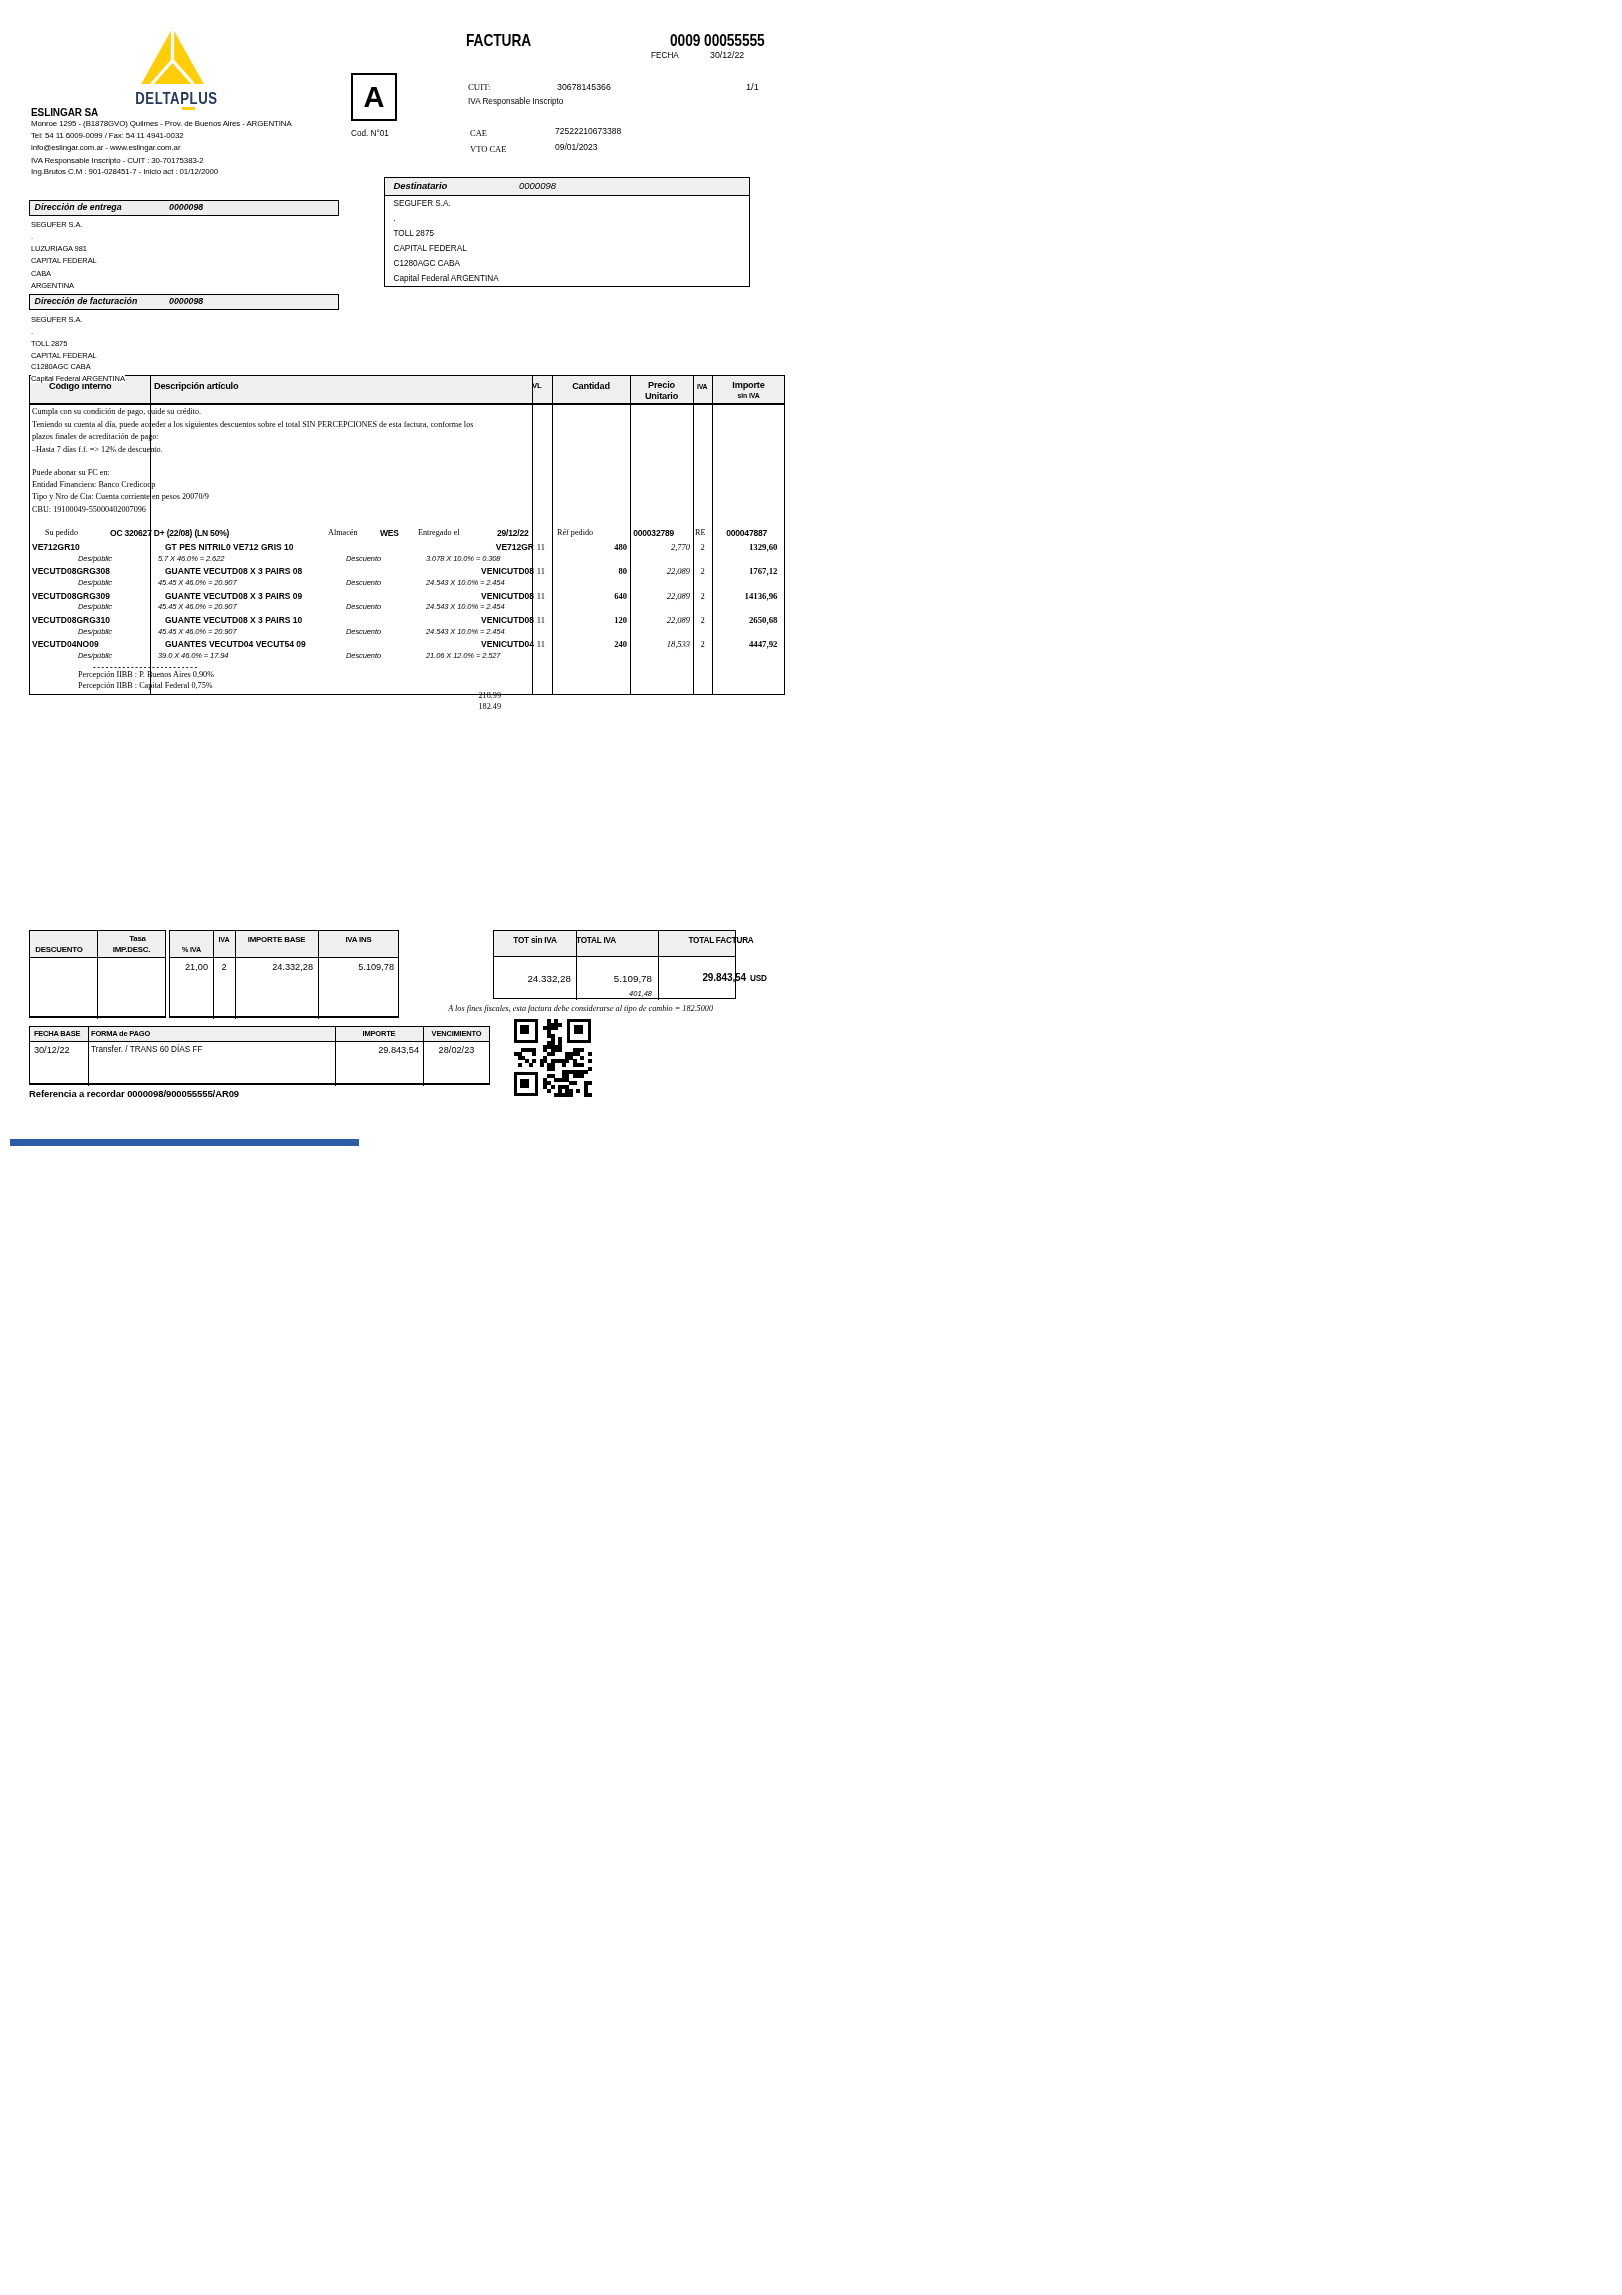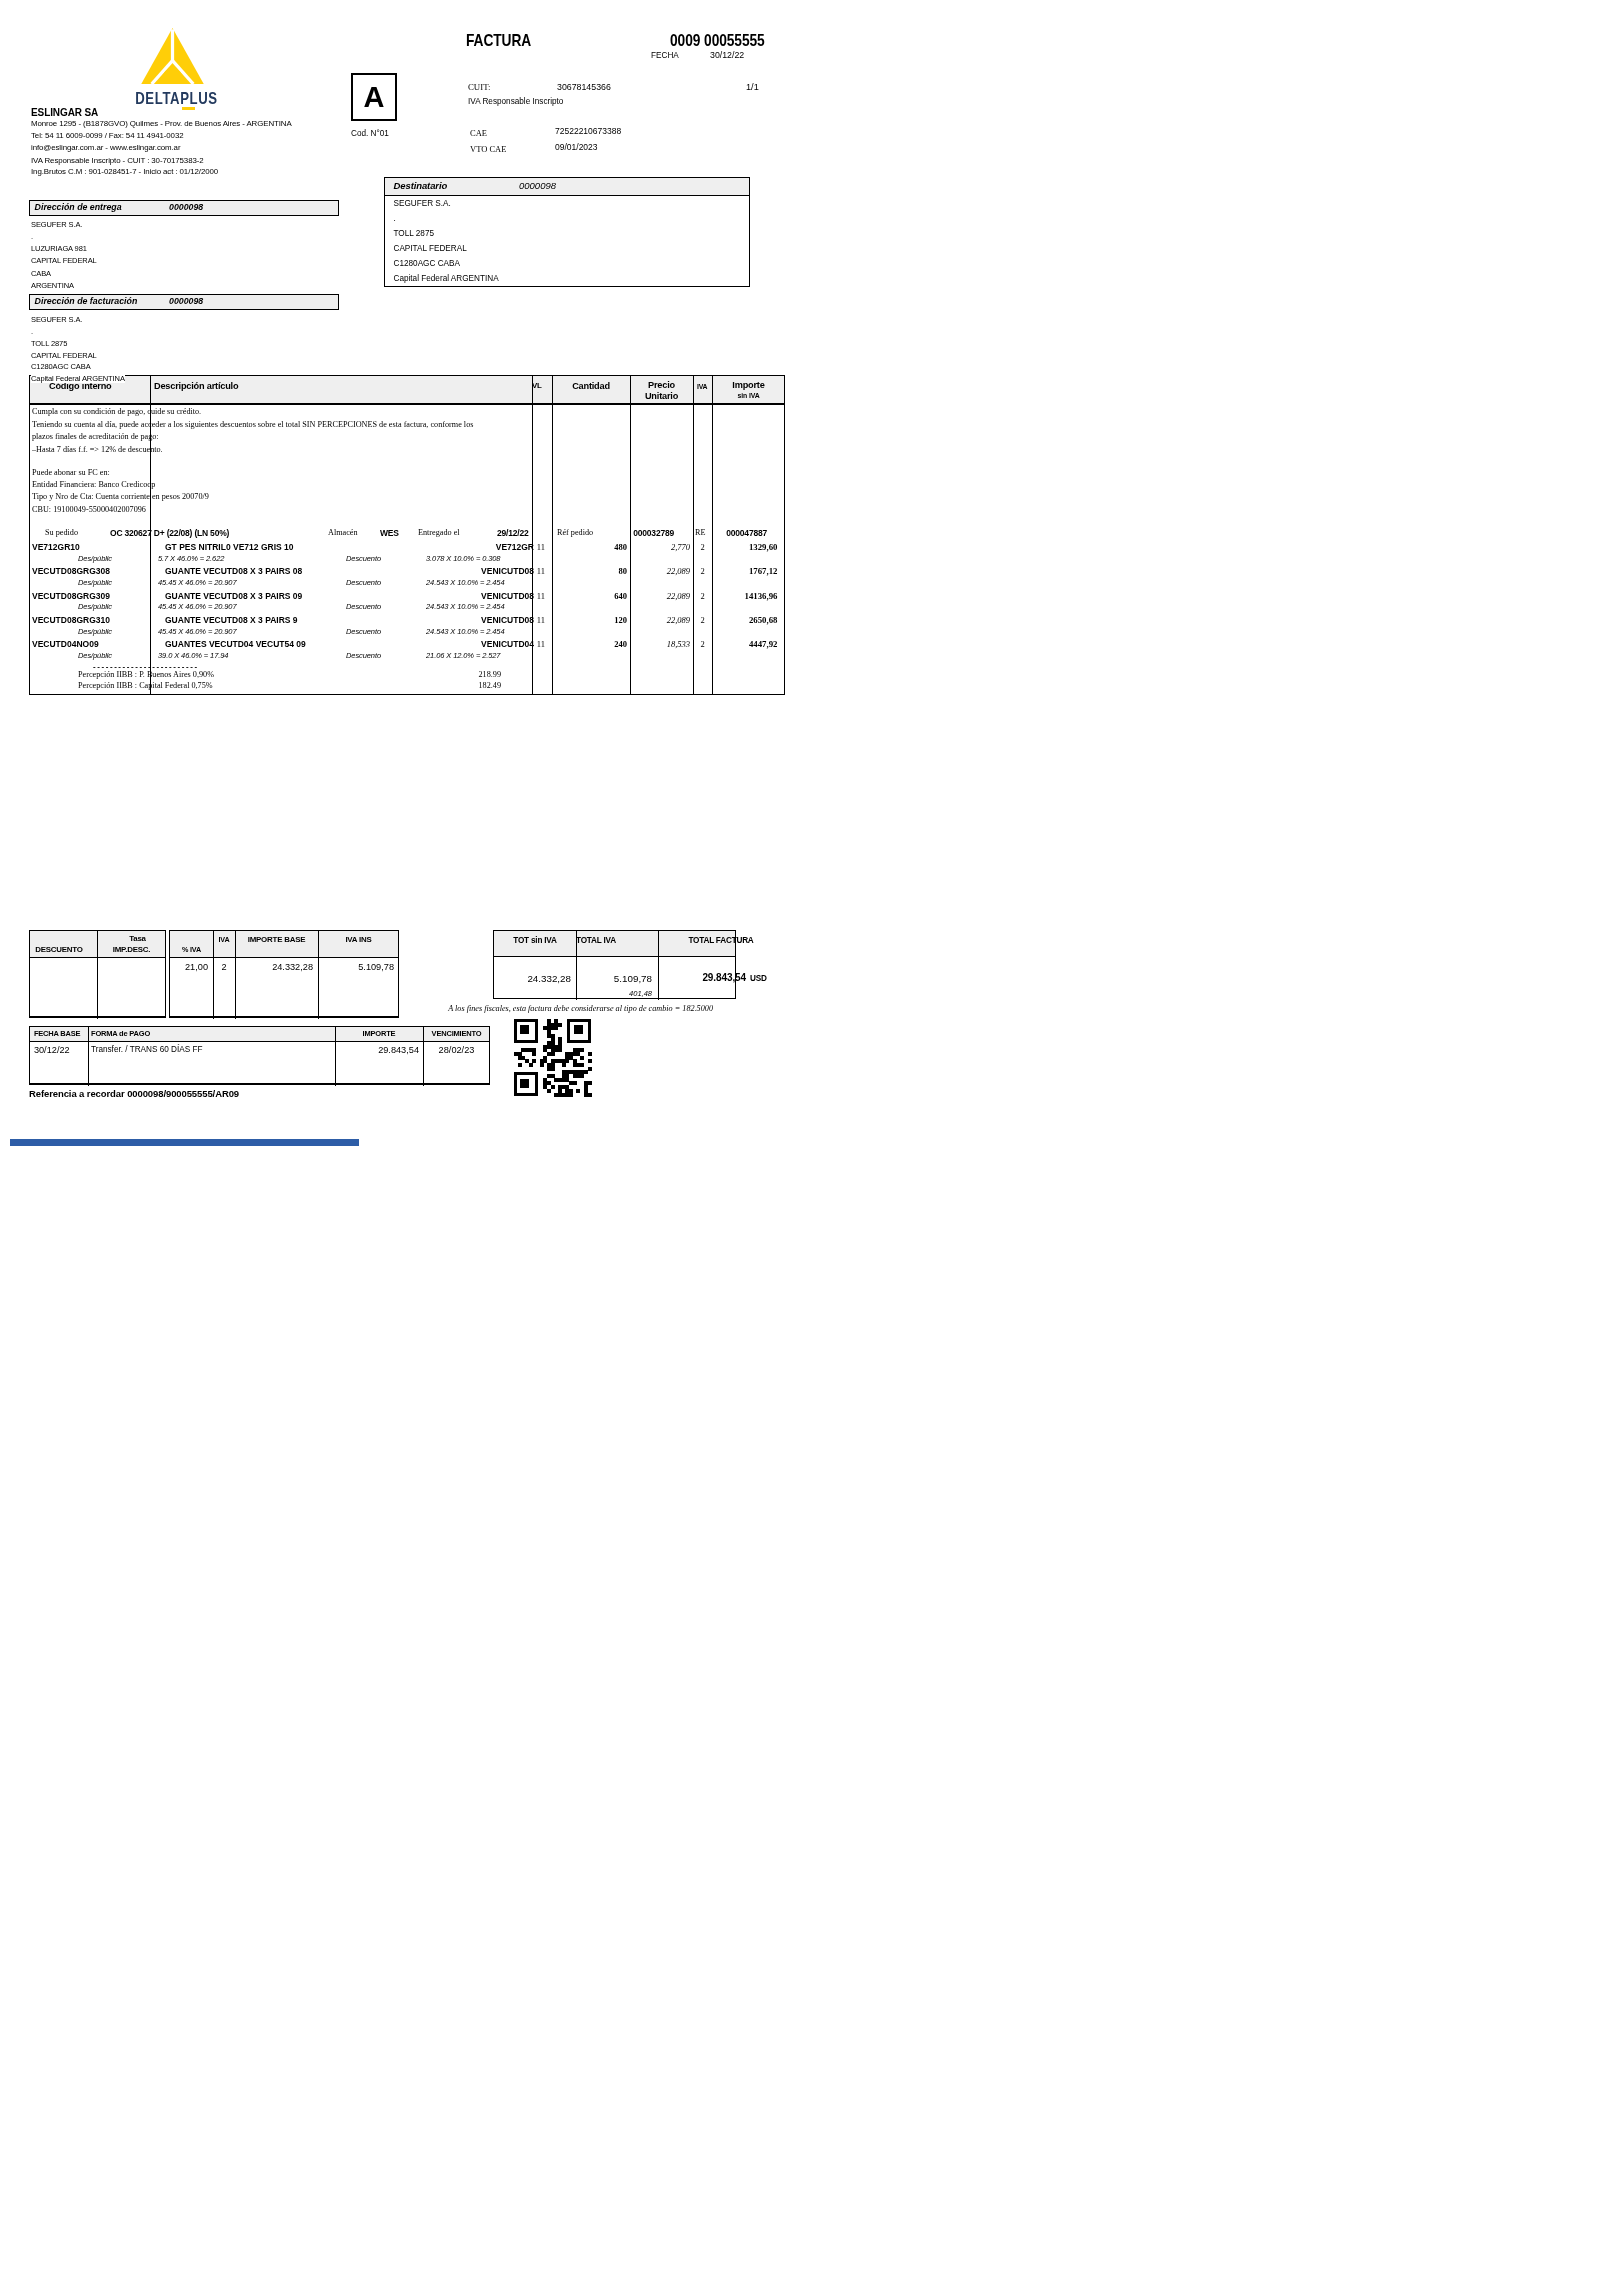--- a/index.html
+++ b/index.html
@@ -42,21 +42,21 @@
   .vlc{right:239px;font-family:"Liberation Serif",serif;}
   .qty{right:157px;font-weight:bold;font-family:"Liberation Serif",serif;}
   .price{right:94px;font-style:italic;font-family:"Liberation Serif",serif;}
   .ivac{left:666px;width:13px;text-align:center;font-family:"Liberation Serif",serif;}
   .amount{right:6.5px;font-weight:bold;font-family:Liberation Serif, serif;font-size:8.8px;}
   .sl1{left:48px}.sf1{left:128px}.sl2{left:316px}.sf2{left:396px}
   .sub .cell{font-size:7.5px;font-style:italic;letter-spacing:-0.1px;}
   .ol{font-family:"Liberation Serif",serif;font-size:8.2px;}
   .ov{font-weight:bold;font-size:8.5px;letter-spacing:-0.2px;}
   .perlbl{left:48px;font-family:"Liberation Serif",serif;font-size:8.2px;}
-  .perval{right:283px;font-family:"Liberation Serif",serif;font-size:8.2px;}
+  .perval{right:283px;font-family:"Liberation Serif",serif;font-size:8.2px;margin-top:21px;}
   .dashes{position:absolute;left:63px;font-size:7.9px;letter-spacing:1.6px;font-weight:bold;z-index:2;}
 
   
   .btable{position:absolute;border:1.3px solid #000;box-sizing:border-box;}
   .bhead{position:absolute;left:0;top:0;right:0;background:#efefef;border-bottom:1.6px solid #000;}
   .bl{position:absolute;font-weight:bold;font-size:7.9px;letter-spacing:-0.2px;white-space:nowrap;}
   .bv{position:absolute;font-family:Liberation Sans, sans-serif;font-size:9.2px;white-space:nowrap;}
 
   
   .qr{position:absolute;left:514px;top:1019px;width:77px;height:77px;background:#fff;}
@@ -229,21 +229,21 @@
     </div>
     <div class="row sub" style="top:226px">
       <span class="cell sl1">Des/públic</span>
       <span class="cell sf1">45.45 X 46.0% = 20.907</span>
       <span class="cell sl2">Descuento</span>
       <span class="cell sf2">24.543 X 10.0% = 2.454</span>
     </div>
 
     <div class="row" style="top:239px">
       <span class="cell code">VECUTD08GRG310</span>
-      <span class="cell desc">GUANTE VECUTD08 X 3 PAIRS 9</span>
+      <span class="cell desc">GUANTE VECUTD08 X 3 PAIRS 10</span>
       <span class="cell alias">VENICUTD08</span>
       <span class="cell vlc">11</span>
       <span class="cell qty">120</span>
       <span class="cell price">22,089</span>
       <span class="cell ivac">2</span>
       <span class="cell amount">2650,68</span>
     </div>
     <div class="row sub" style="top:251px">
       <span class="cell sl1">Des/públic</span>
       <span class="cell sf1">45.45 X 46.0% = 20.907</span>

